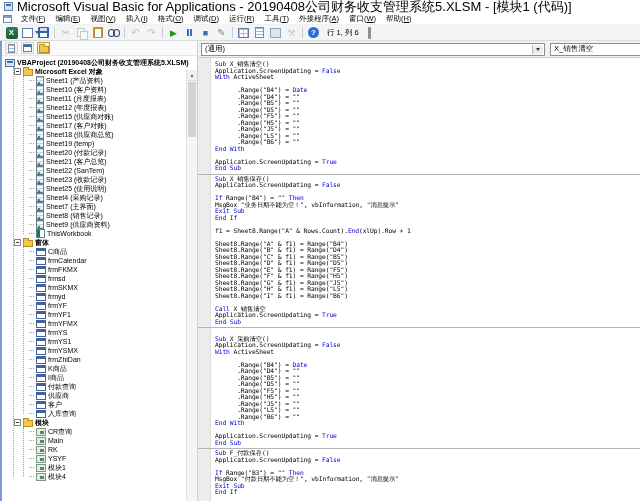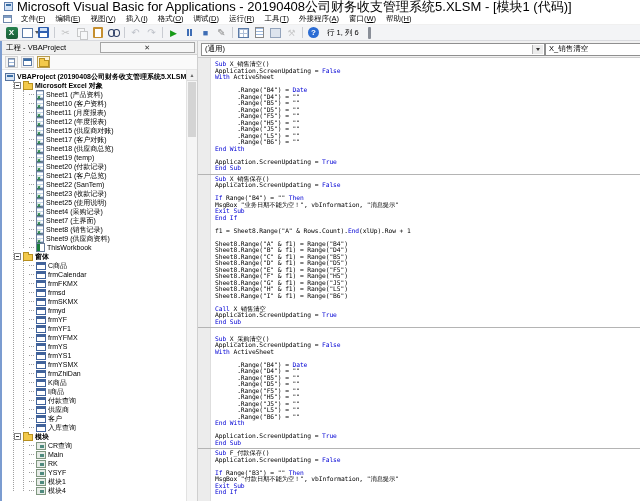--- a/index.html
+++ b/index.html
@@ -106,21 +106,21 @@
   .ic-form::after{content:'';display:block;height:2px;background:#41639b;}
   .ic-module{width:10px;height:8px;background:#e7ece7;border:1px solid #7f967f;position:relative;}
   .ic-module::after{content:'';position:absolute;right:1px;bottom:1px;width:4px;height:3px;background:#4e8a7e;}
 
   .tree-sb{position:absolute;right:0;top:29px;bottom:0;width:11px;background:#f5f5f5;border-left:1px solid #e2e2e2;}
   .sb-up{height:11px;border-bottom:1px solid #dadada;background:#f0f0f0;text-align:center;font-size:5px;line-height:10px;color:#666;}
   .sb-thumb{margin:1px 1px 0 1px;height:55px;background:#d4d4d4;}
 
   
   .codewin{flex:1;display:flex;flex-direction:column;overflow:hidden;background:#fff;}
-  .codehead{height:17px;flex:0 0 17px;background:#f1f1f1;display:flex;align-items:center;
+  .codehead{height:17px;flex:0 0 17px;background:#f1f1f1;display:flex;align-items:center;gap:5px;
     padding-left:3px;border-bottom:1px solid #cccccc;}
   .combo{height:13px;background:#fff;border:1px solid #8f8f8f;display:flex;align-items:center;
     font-size:7.5px;padding-left:3px;position:relative;white-space:nowrap;overflow:hidden;}
   .combo-obj{width:344px;flex:0 0 344px;}
   .combo-proc{flex:1;border-right:none;}
   .carrow{position:absolute;right:1px;top:1px;bottom:1px;width:11px;background:#ececec;
     border-left:1px solid #b5b5b5;display:flex;align-items:center;justify-content:center;}
   .carrow::after{content:'';width:0;height:0;border-left:2.5px solid transparent;
     border-right:2.5px solid transparent;border-top:3.5px solid #333;}
 
@@ -223,24 +223,20 @@
           <span class="ti i-help">?</span>
         </span>
       </div>
     <span class="tstatus">行 1, 列 6</span>
     <span class="thandle"></span>
   </div>
 
   <div class="main">
 
     <aside class="proj">
-      <div class="proj-header">
-        <span>工程 - VBAProject</span>
-        <span class="proj-close">✕</span>
-      </div>
       <div class="proj-tools">
         <span class="ptb">
             <span class="pt-code"></span>
           </span>
         <span class="ptb">
             <span class="pt-obj"></span>
           </span>
         <span class="ptb active">
             <span class="ic-folder"></span>
           </span>

